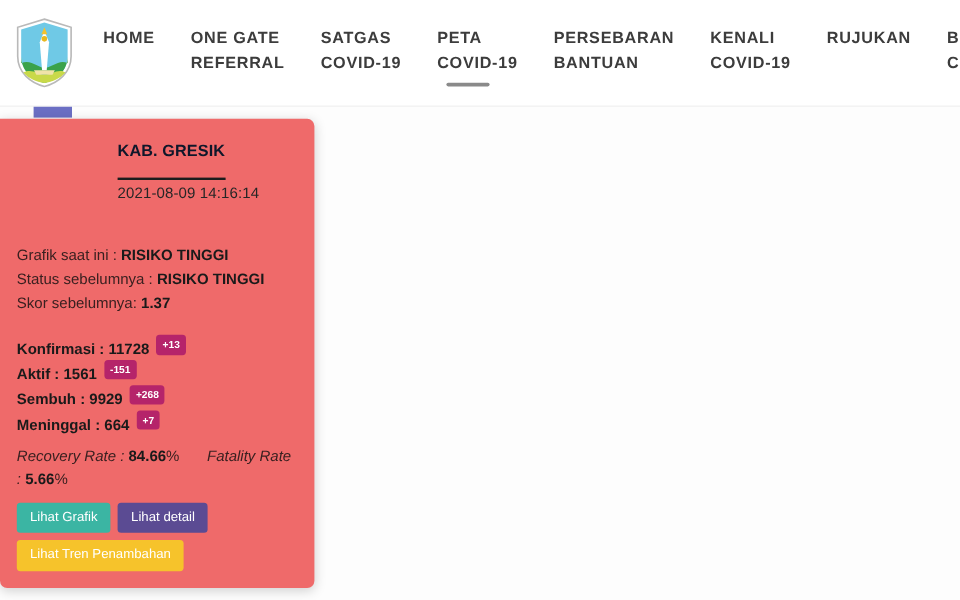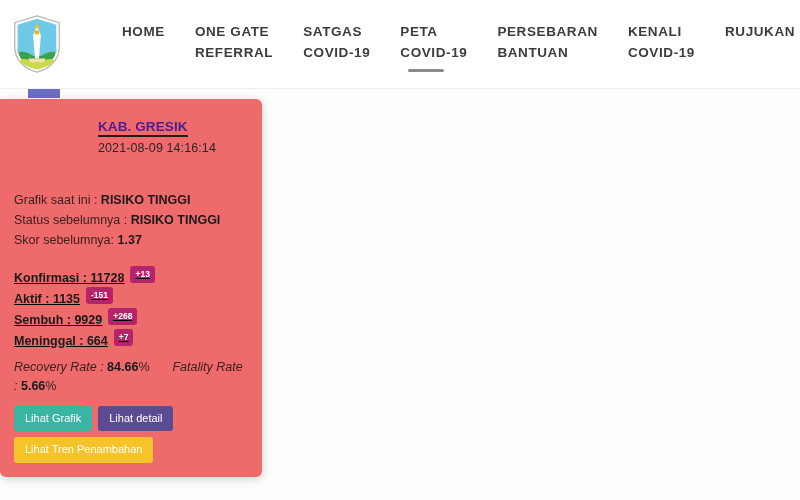--- a/index.html
+++ b/index.html
@@ -14,21 +14,20 @@
 
   
   .navbar {
     position: absolute;
     top: 0; left: 0;
     width: 800px; height: 78px;
     background: #ffffff;
     display: flex;
     align-items: flex-start;
     padding-top: 14px;
-    gap: 36px;
   }
   .brand-logo {
     width: 54px; height: 60px;
     margin-left: 10px;
     flex: 0 0 auto;
     display: block;
   }
   .nav-list {
     display: flex;
     align-items: flex-start;
@@ -129,24 +128,24 @@
     z-index: 5;
   }
   .card-head {
     padding: 18px 12px 0 14px;
     margin-left: 84px;
   }
   .card-title {
     display: inline-block;
     font-size: 13.5px;
     font-weight: 700;
-    color: #4c1d95;
+    color: #0f172a;
     letter-spacing: 0.1px;
     border-bottom: 2px solid #1d1d1d;
-    padding-bottom: 1px;
+    padding-bottom: 15px;
     margin: 0;
     cursor: pointer;
   }
   .card-timestamp {
     font-size: 12.5px;
     color: #262626;
     margin: 4px 0 0 0;
     letter-spacing: 0.1px;
   }
 
@@ -161,25 +160,24 @@
     margin: 0 0 1px 0;
   }
   .status-line .v { font-weight: 700; color: #1a1a1a; }
 
   .stats-block {
     margin: 20px 0 0 0;
     padding: 0 14px;
   }
   .stat-line {
     display: flex;
-    align-items: flex-end;
+    align-items: flex-start;
     gap: 6px;
     margin-bottom: 4px;
     line-height: 1.35;
-    text-decoration: underline;
   }
   .stat-text {
     font-size: 12.5px;
     font-weight: 700;
     color: #1a1a1a;
     white-space: nowrap;
   }
   .delta-badge {
     display: inline-block;
     background: #b5246a;
@@ -326,21 +324,21 @@
           <span class="v">1.37</span>
         </p>
       </div>
 
       <div class="stats-block">
         <div class="stat-line">
           <span class="stat-text">Konfirmasi : 11728</span>
           <span class="delta-badge">+13</span>
         </div>
         <div class="stat-line">
-          <span class="stat-text">Aktif : 1135</span>
+          <span class="stat-text">Aktif : 1561</span>
           <span class="delta-badge">-151</span>
         </div>
         <div class="stat-line">
           <span class="stat-text">Sembuh : 9929</span>
           <span class="delta-badge">+268</span>
         </div>
         <div class="stat-line">
           <span class="stat-text">Meninggal : 664</span>
           <span class="delta-badge">+7</span>
         </div>

